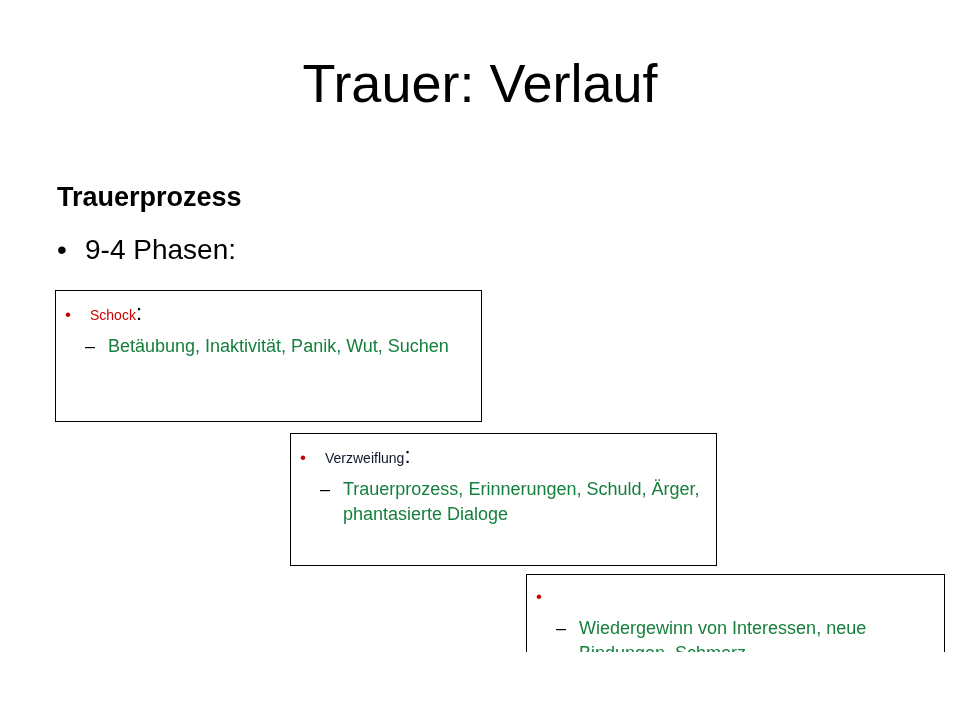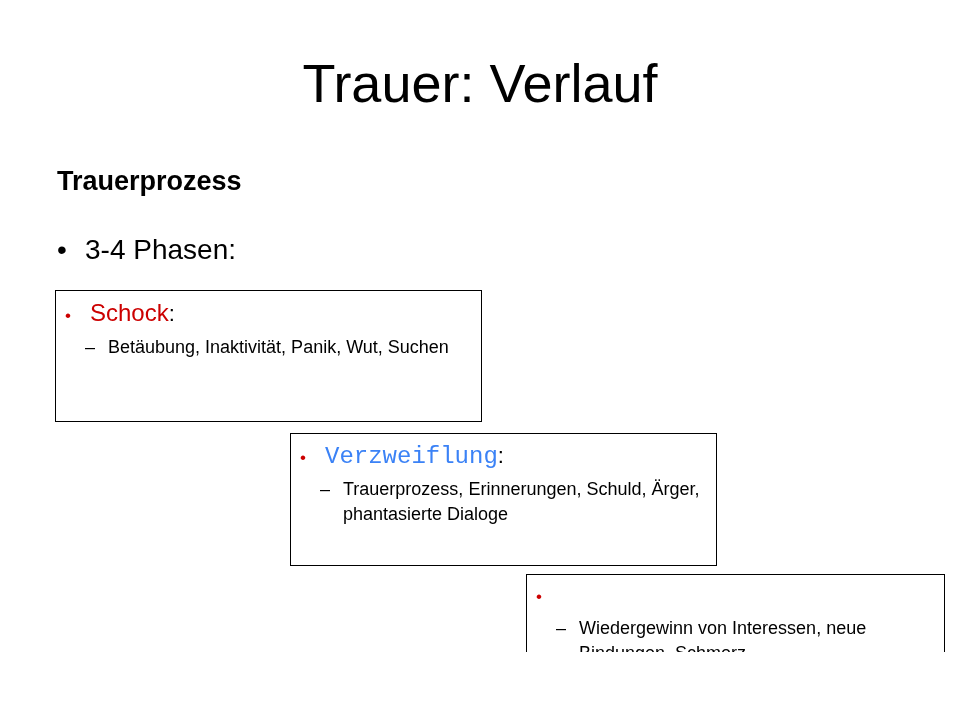--- a/index.html
+++ b/index.html
@@ -31,21 +31,21 @@
     color: #000000;
     font-weight: normal;
     letter-spacing: 0px;
     white-space: nowrap;
   }
 
   
   .body-heading {
     position: absolute;
     left: 57px;
-    top: 164px;
+    top: 180px;
     font-size: 27px;
     line-height: 34px;
     font-weight: bold;
     color: #000000;
   }
 
   
   .level1-bullet {
     position: absolute;
     left: 57px;
@@ -85,21 +85,21 @@
   .phase-head .bullet-mark {
     flex: 0 0 34px;
     width: 34px;
     font-size: 17px;
     line-height: 28px;
     text-align: left;
     padding-left: 9px;
     box-sizing: border-box;
   }
   .phase-head .phase-name {
-    font-size: 24px;
+    font-size: 14px;
     white-space: nowrap;
   }
   .phase-head .phase-colon {
     color: #000000;
     font-size: 22px;
   }
 
   .phase-sub {
     display: flex;
     align-items: flex-start;
@@ -111,21 +111,21 @@
     flex: 0 0 52px;
     width: 52px;
     box-sizing: border-box;
     padding-left: 29px;
     font-size: 18px;
     line-height: 25px;
     color: #000000;
   }
   .phase-sub .sub-text {
     flex: 1 1 auto;
-    color: #000000;
+    color: #15803d;
   }
 
   
   #box-schock {
     left: 55px;
     top: 290px;
     width: 427px;
     height: 132px;
   }
   #box-schock .phase-head { margin-top: 8px; }
@@ -153,41 +153,41 @@
 <body>
 
 <div id="slide">
 
   <div class="slide-title">Trauer: Verlauf</div>
 
   <div class="body-heading">Trauerprozess</div>
 
   <div class="level1-bullet">
     <span class="bullet-mark">•</span>
-    <span class="bullet-text">3-4 Phasen:</span>
+    <span class="bullet-text">9-4 Phasen:</span>
   </div>
 
   <div class="phase-box" id="box-schock">
     <div class="phase-head">
       <span class="bullet-mark" style="color:#CC0000;">•</span>
       <span>
         <span class="phase-name" style="color:#CC0000;">Schock</span><span class="phase-colon">:</span>
       </span>
     </div>
     <div class="phase-sub">
       <span class="dash-mark">–</span>
       <span class="sub-text">Betäubung, Inaktivität, Panik, Wut, Suchen</span>
     </div>
   </div>
 
   <div class="phase-box" id="box-verzweiflung">
     <div class="phase-head">
       <span class="bullet-mark" style="color:#CC0000;">•</span>
       <span>
-        <span class="phase-name" style="color:#3b82f6;font-family:Liberation Mono, monospace;">Verzweiflung</span><span class="phase-colon">:</span>
+        <span class="phase-name" style="color:#0f172a;">Verzweiflung</span><span class="phase-colon">:</span>
       </span>
     </div>
     <div class="phase-sub">
       <span class="dash-mark">–</span>
       <span class="sub-text">Trauerprozess, Erinnerungen, Schuld, Ärger, phantasierte Dialoge</span>
     </div>
   </div>
 
   <div class="phase-box" id="box-aufloesung">
     <div class="phase-head">

